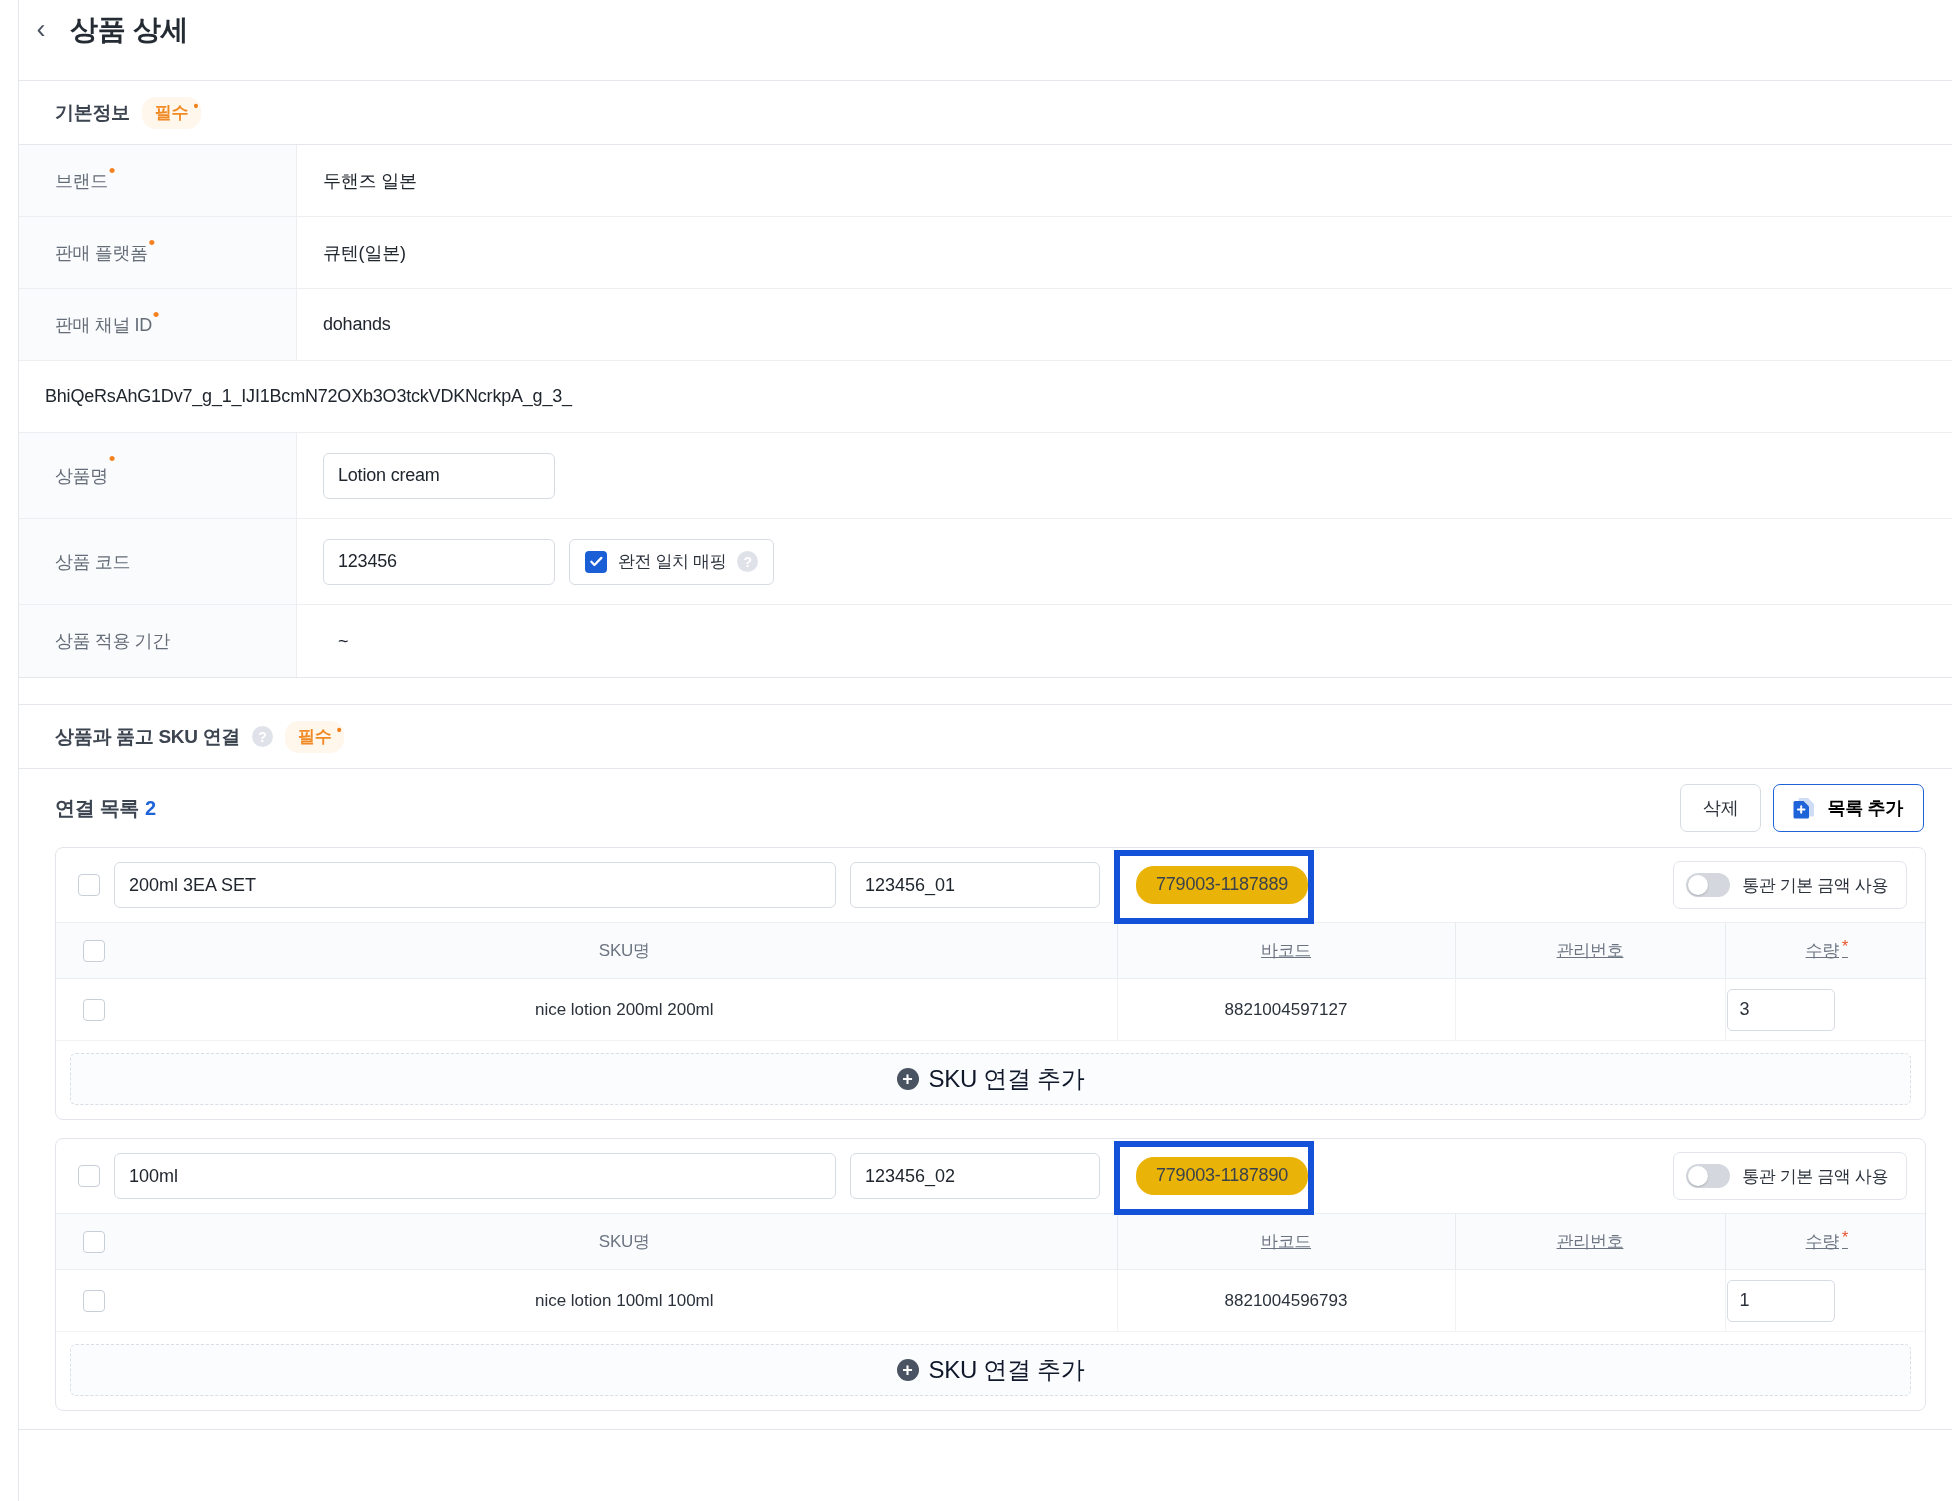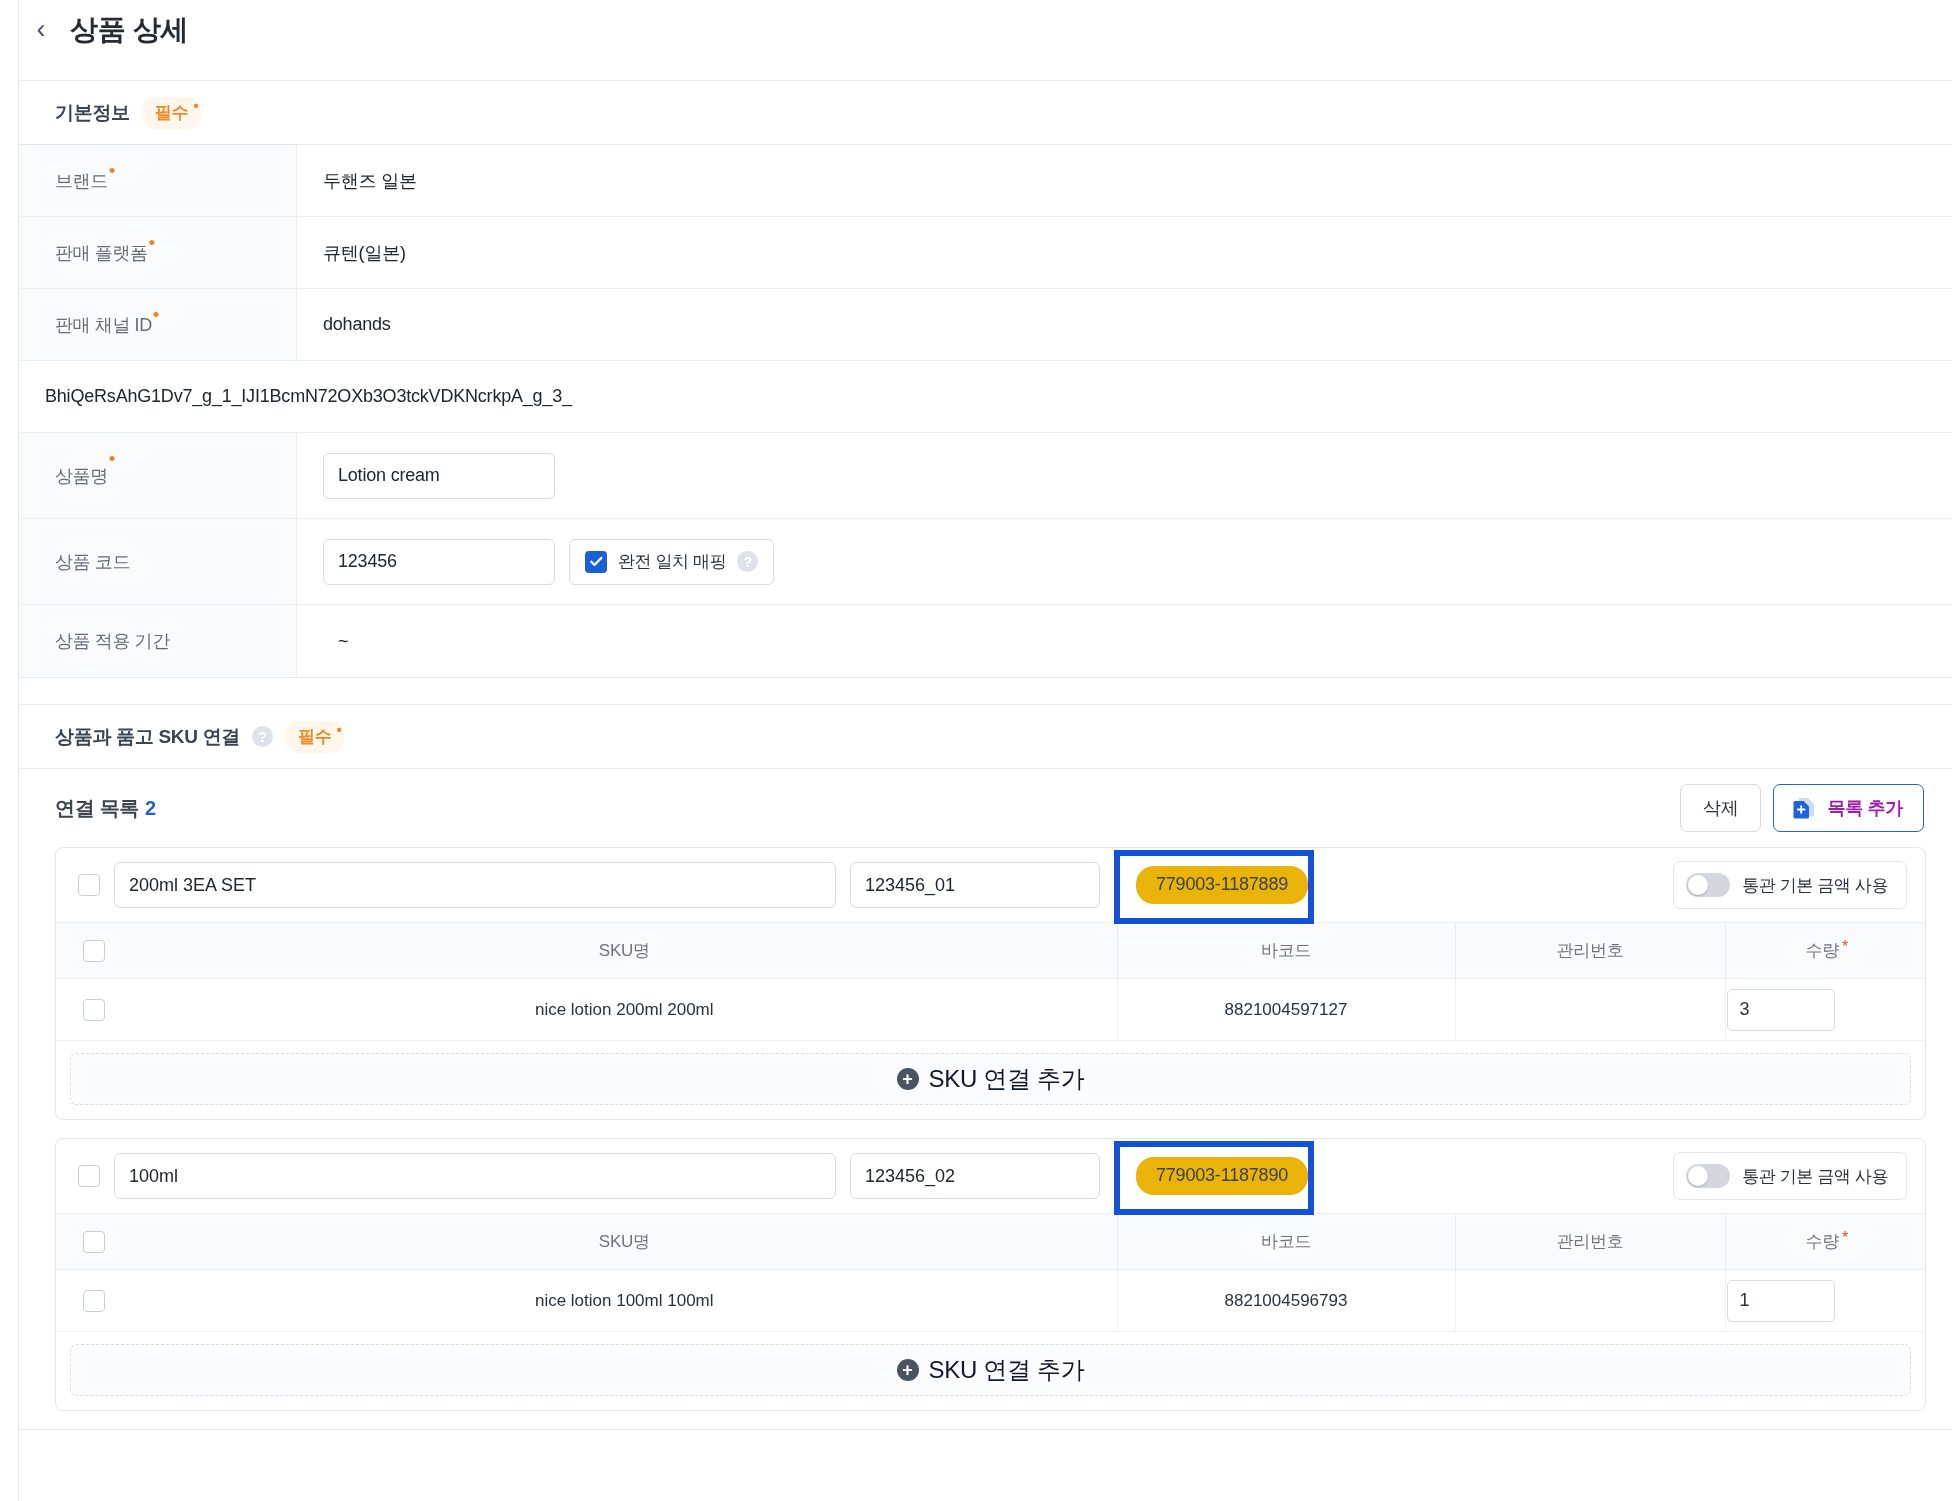--- a/index.html
+++ b/index.html
@@ -96,21 +96,21 @@
   }
   .link-list-title { font-size: 20px; font-weight: 700; color: #3c4450; letter-spacing:-0.3px; }
   .link-list-count { color: #1f63d8; font-weight: 700; margin-left: 6px; }
   .bar-actions { display:flex; align-items:center; gap: 12px; }
   .btn {
     height: 48px; border-radius: 7px; display:inline-flex; align-items:center; justify-content:center;
     gap: 9px; font-size: 18px; letter-spacing:-0.3px; cursor:pointer;
   }
   .btn-ghost { border: 1px solid #d7dce3; background:#fff; color:#2b323b; padding: 0 22px; font-weight:400; }
   .btn-primary-outline {
-    border: 1px solid #1f63d8; background:#fff; color:#a21caf; padding: 0 20px 0 16px; font-weight: 700;
+    border: 1px solid #1f63d8; background:#fff; color:#000000; padding: 0 20px 0 16px; font-weight: 700;
   }
   .doc-plus-icon { width: 28px; height: 28px; display:block; }
 
   
   .group-card {
     margin: 0 26px 18px 36px;
     border: 1px solid #e2e6ec; border-radius: 8px; background:#fff; overflow: visible;
   }
   .group-head {
     display:flex; align-items:center; gap: 14px; height: 74px; padding: 0 18px 0 22px;
@@ -144,21 +144,21 @@
     background:#fff; box-shadow: 0 1px 2px rgba(0,0,0,.2);
   }
   .toggle-label { font-size: 17px; color:#2b323b; letter-spacing:-0.4px; white-space:nowrap; }
 
   
   .sku-table { width: 100%; border-collapse: collapse; }
   .sku-table thead th {
     background: #fafbfc; border-top: 1px solid #eceef2; border-bottom: 1px solid #eceef2;
     height: 56px; font-size: 17px; font-weight: 400; color: #6c7482; letter-spacing:-0.3px;
   }
-  .sku-table thead th.sep { border-left: 1px solid #e7eaee; }
+  .sku-table thead th.sep { border-left: 1px solid #e7eaee; text-decoration: underline; }
   .sku-table tbody td {
     height: 62px; font-size: 17px; color: #2b323b; border-bottom: 1px solid #f0f2f5;
   }
   .sku-table tbody td.sep { border-left: 1px solid #f0f2f5; }
   .col-chk { width: 76px; }
   .col-name { text-align: center; }
   .col-barcode { width: 338px; text-align:center; color:#55616f; }
   .col-mgmt { width: 270px; text-align:center; }
   .col-qty { width: 200px; text-align:center; }
   .th-req::after { content: "*"; color:#e8502a; font-size:16px; position:relative; top:-4px; left:3px; }

